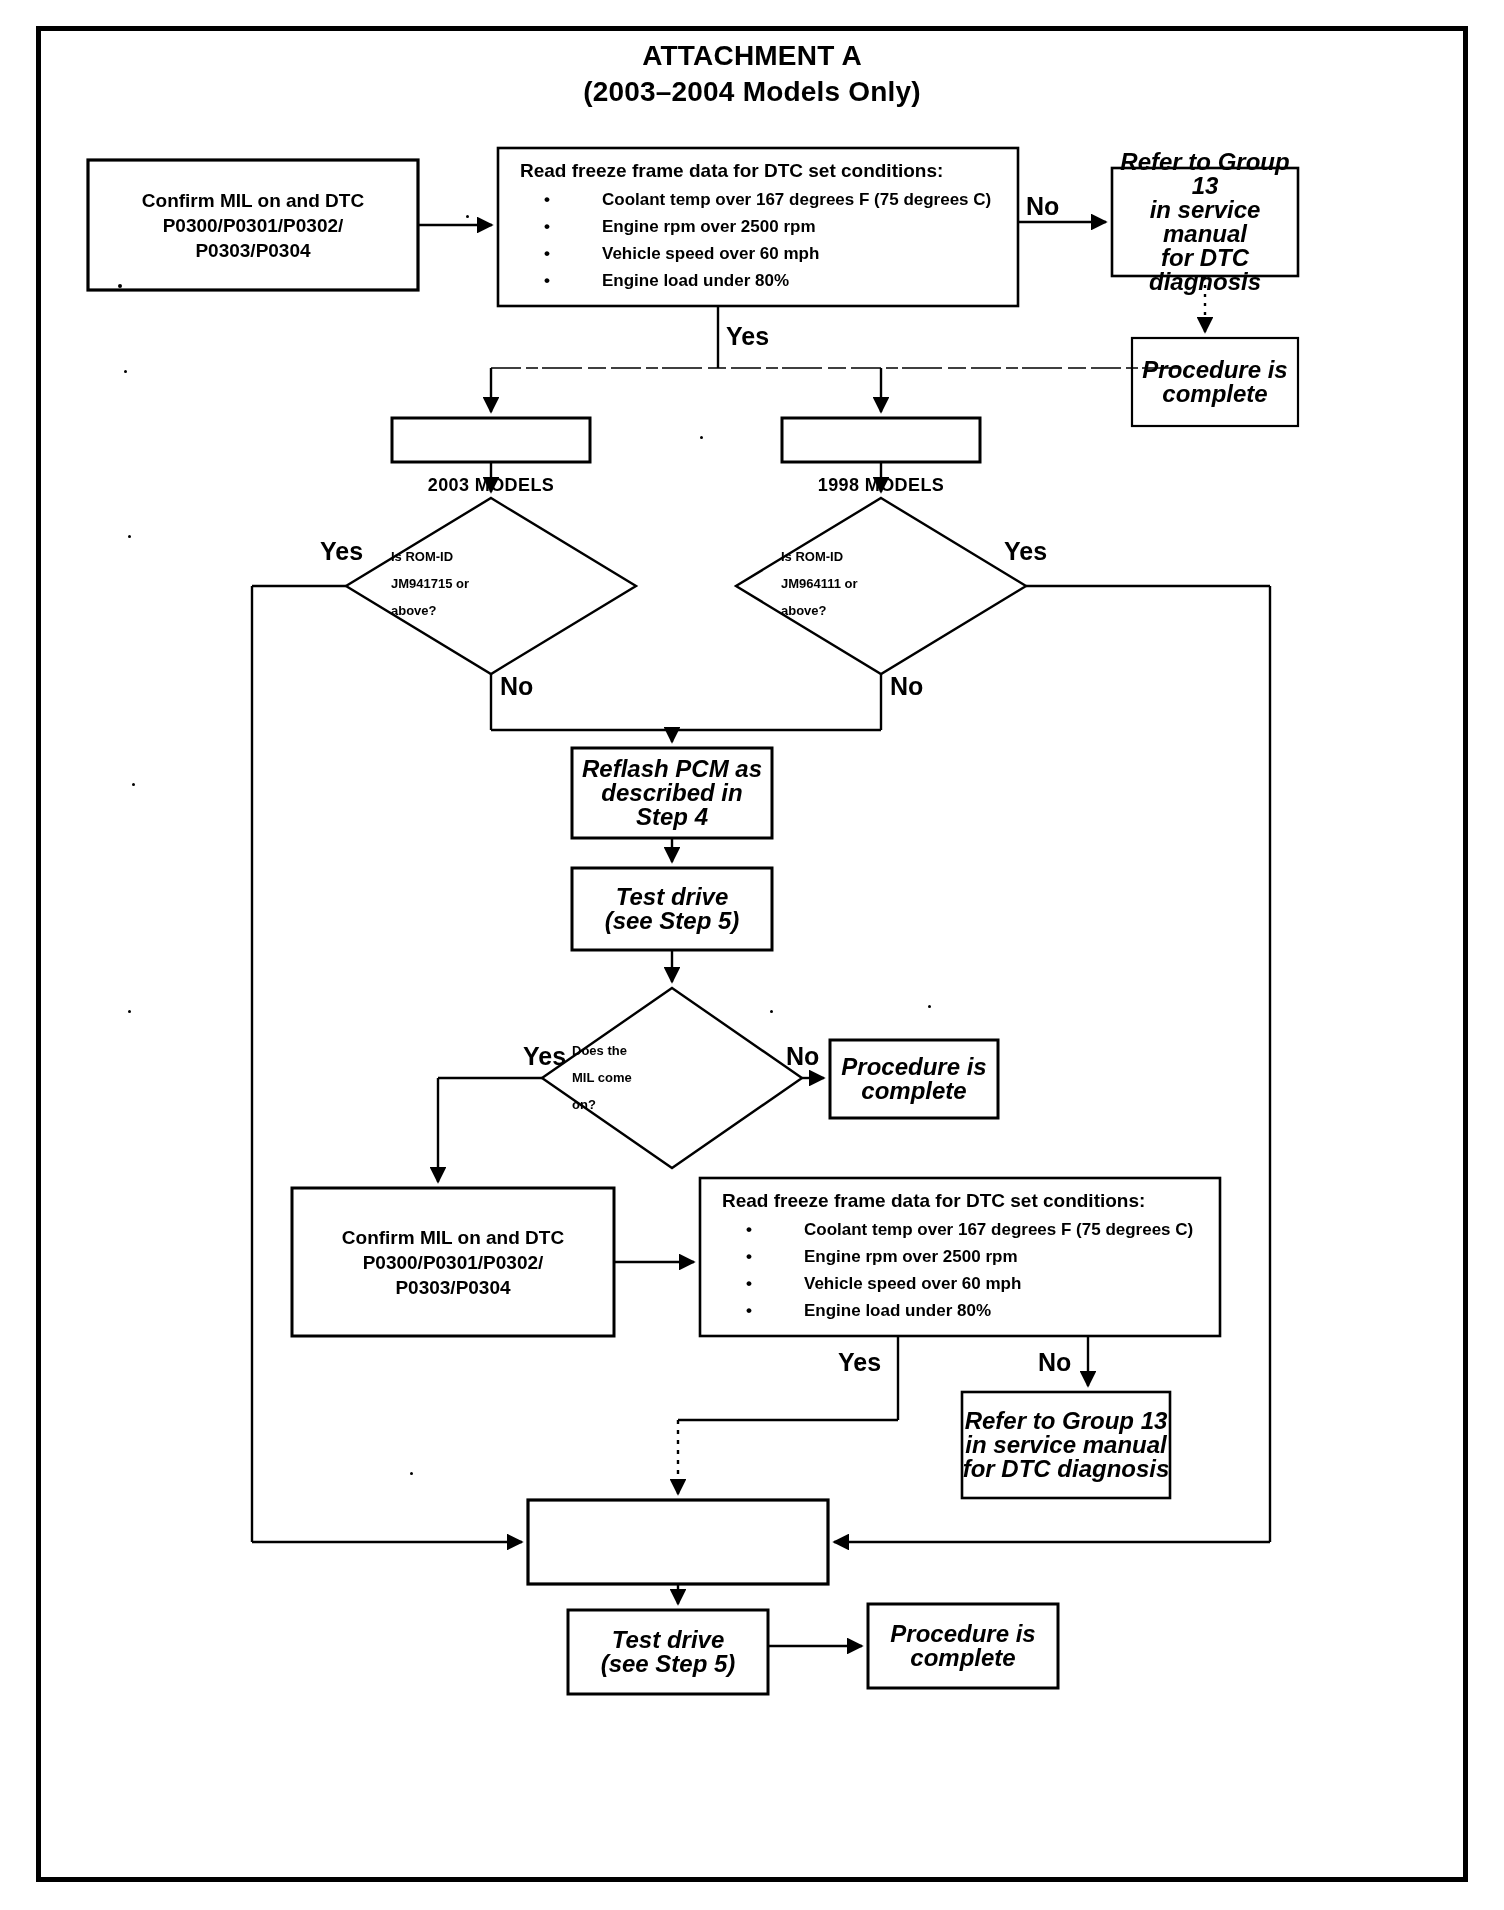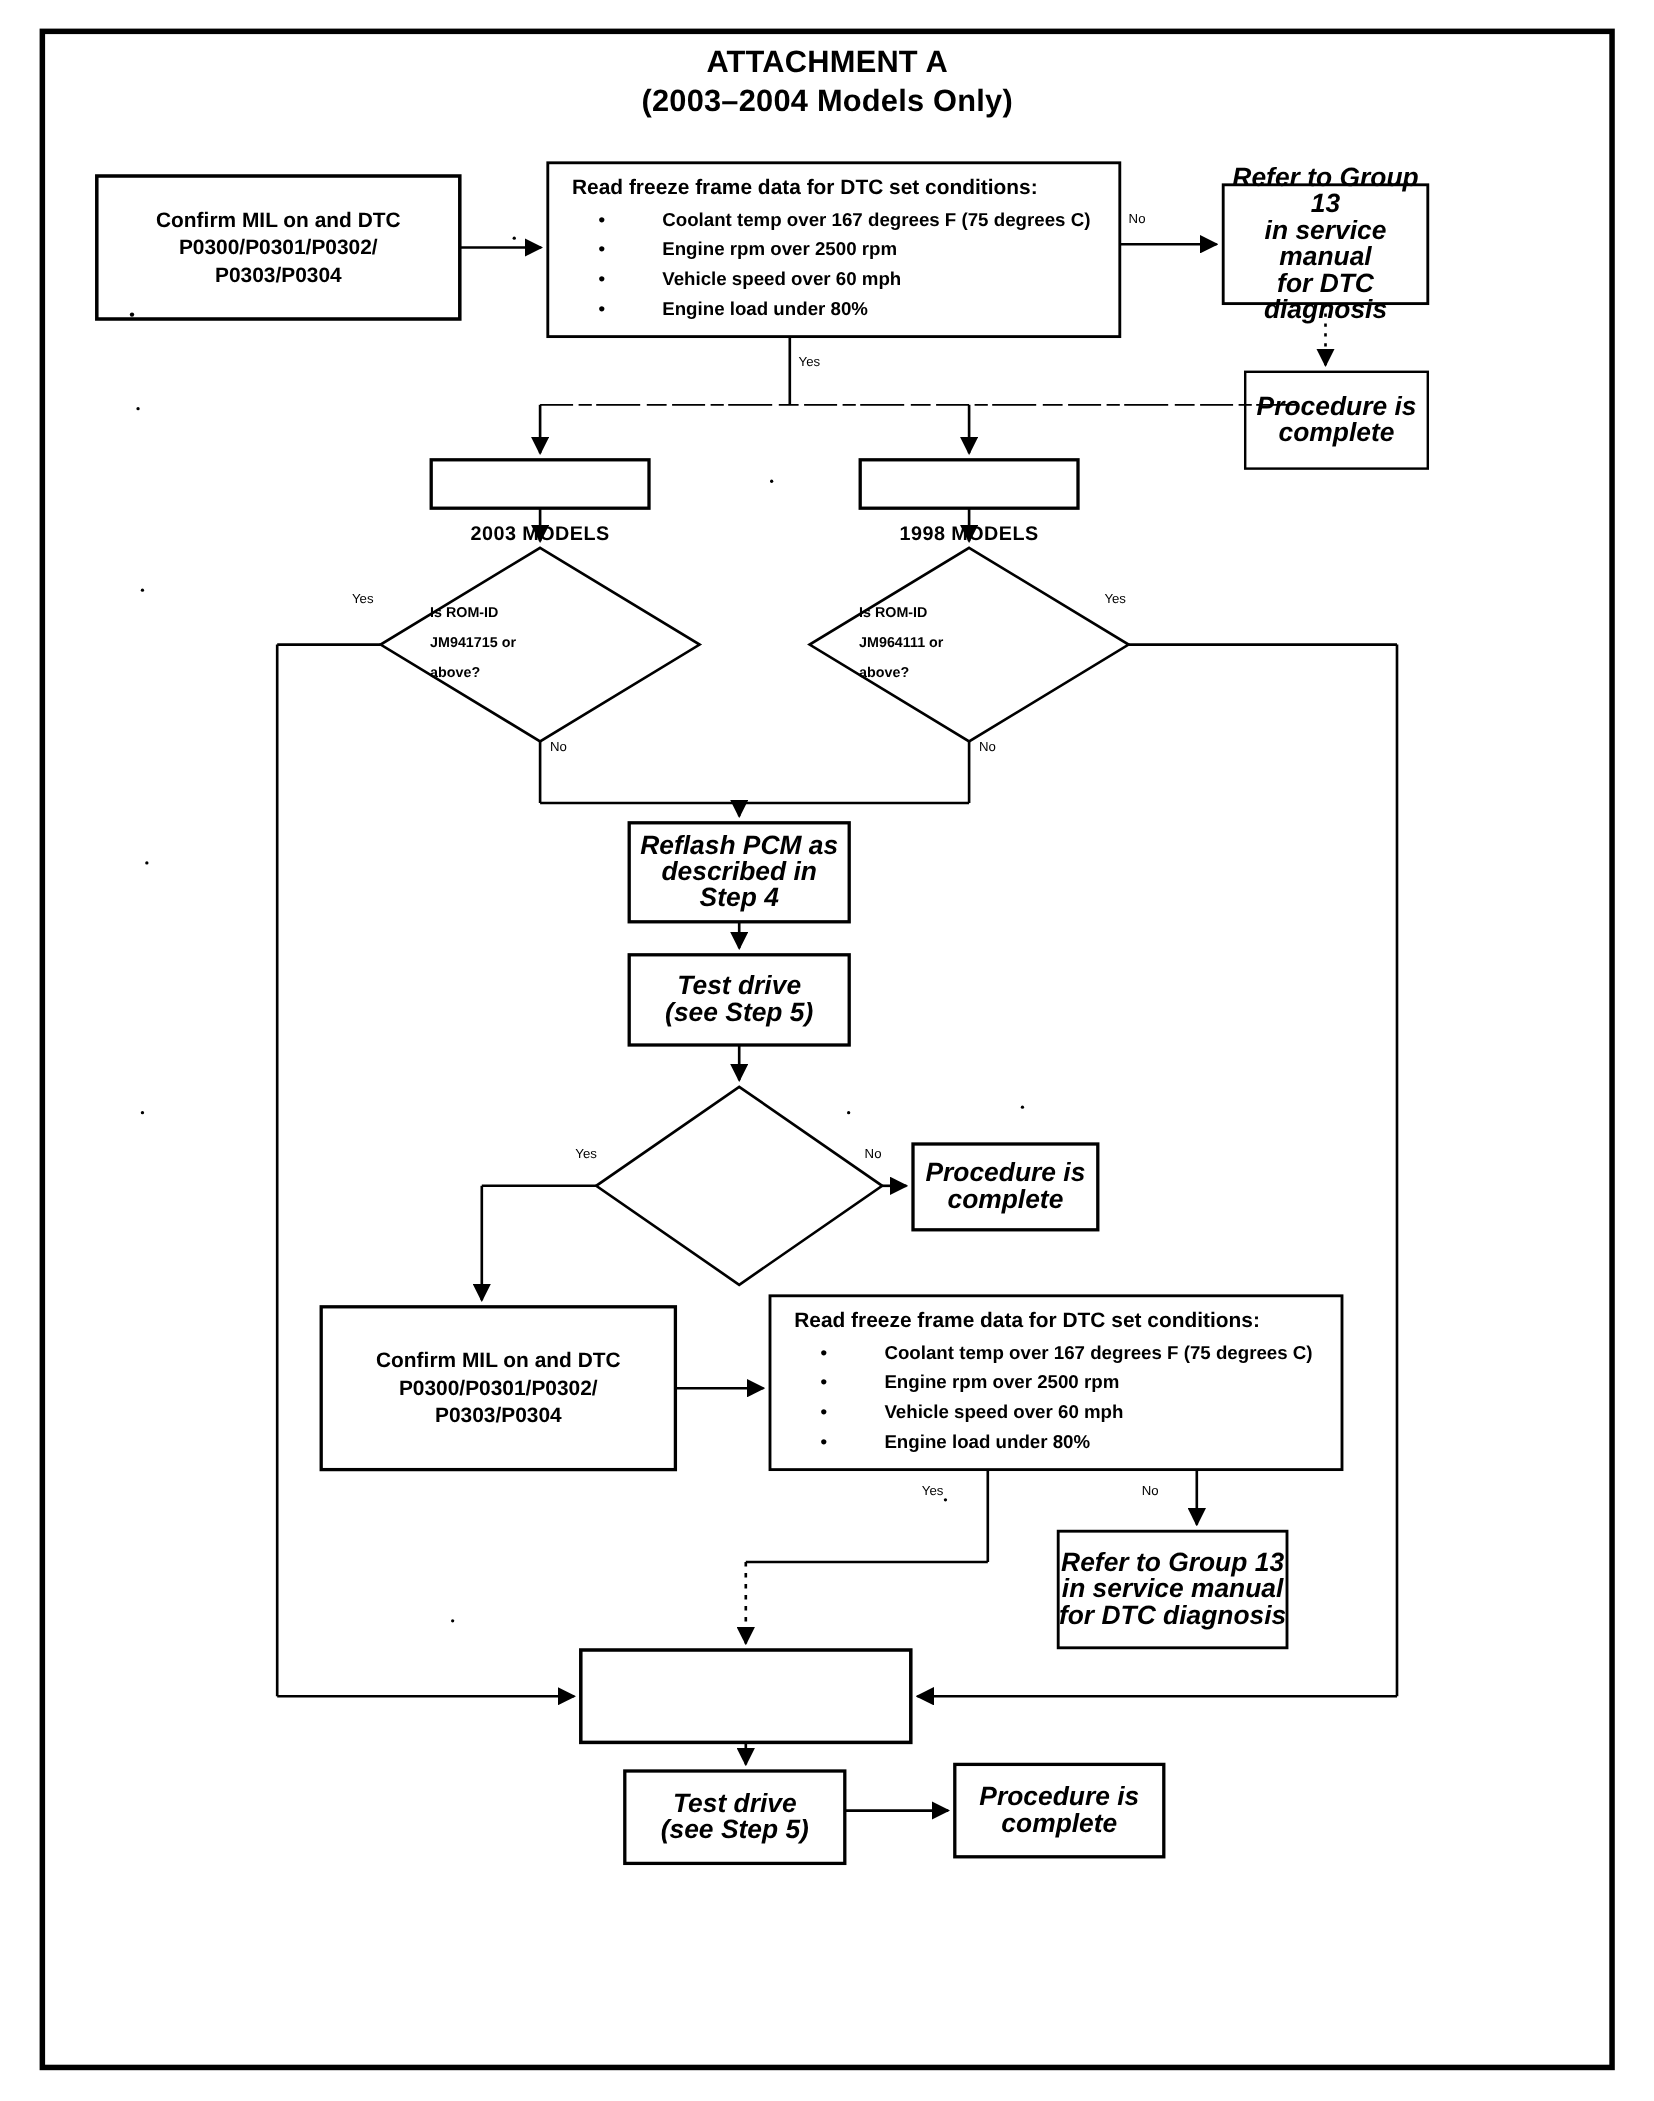--- a/index.html
+++ b/index.html
@@ -92,22 +92,22 @@
     position: absolute;
     left: 0;
     top: 0;
     font-size: 17px;
   }
 
   
   .edge-label {
     position: absolute;
     color: #000;
-    font-size: 12px;
-    font-weight: normal;
+    font-size: 25px;
+    font-weight: bold;
     white-space: nowrap;
   }
 
   
   .dia-text {
     position: absolute;
     text-align: left;
     color: #000;
     font-size: 13px;
     line-height: 27px;
@@ -269,20 +269,25 @@
   <div class="node-text small" style="left:572px; top:748px; width:200px; height:90px;">
     <div>Reflash PCM as</div>
     <div>described in Step 4</div>
   </div>
 
   <div class="node-text small" style="left:572px; top:868px; width:200px; height:82px;">
     <div>Test drive</div>
     <div>(see Step 5)</div>
   </div>
 
+  <div class="dia-text" style="left:572px; top:1037px; width:200px;">
+    <div>Does the</div>
+    <div>MIL come</div>
+    <div>on?</div>
+  </div>
 
   <div class="node-text small" style="left:830px; top:1040px; width:168px; height:78px;">
     <div>Procedure is</div>
     <div>complete</div>
   </div>
 
   <div class="node-text" style="left:292px; top:1188px; width:322px; height:148px;">
     <div>Confirm MIL on and DTC</div>
     <div>P0300/P0301/P0302/</div>
     <div>P0303/P0304</div>

